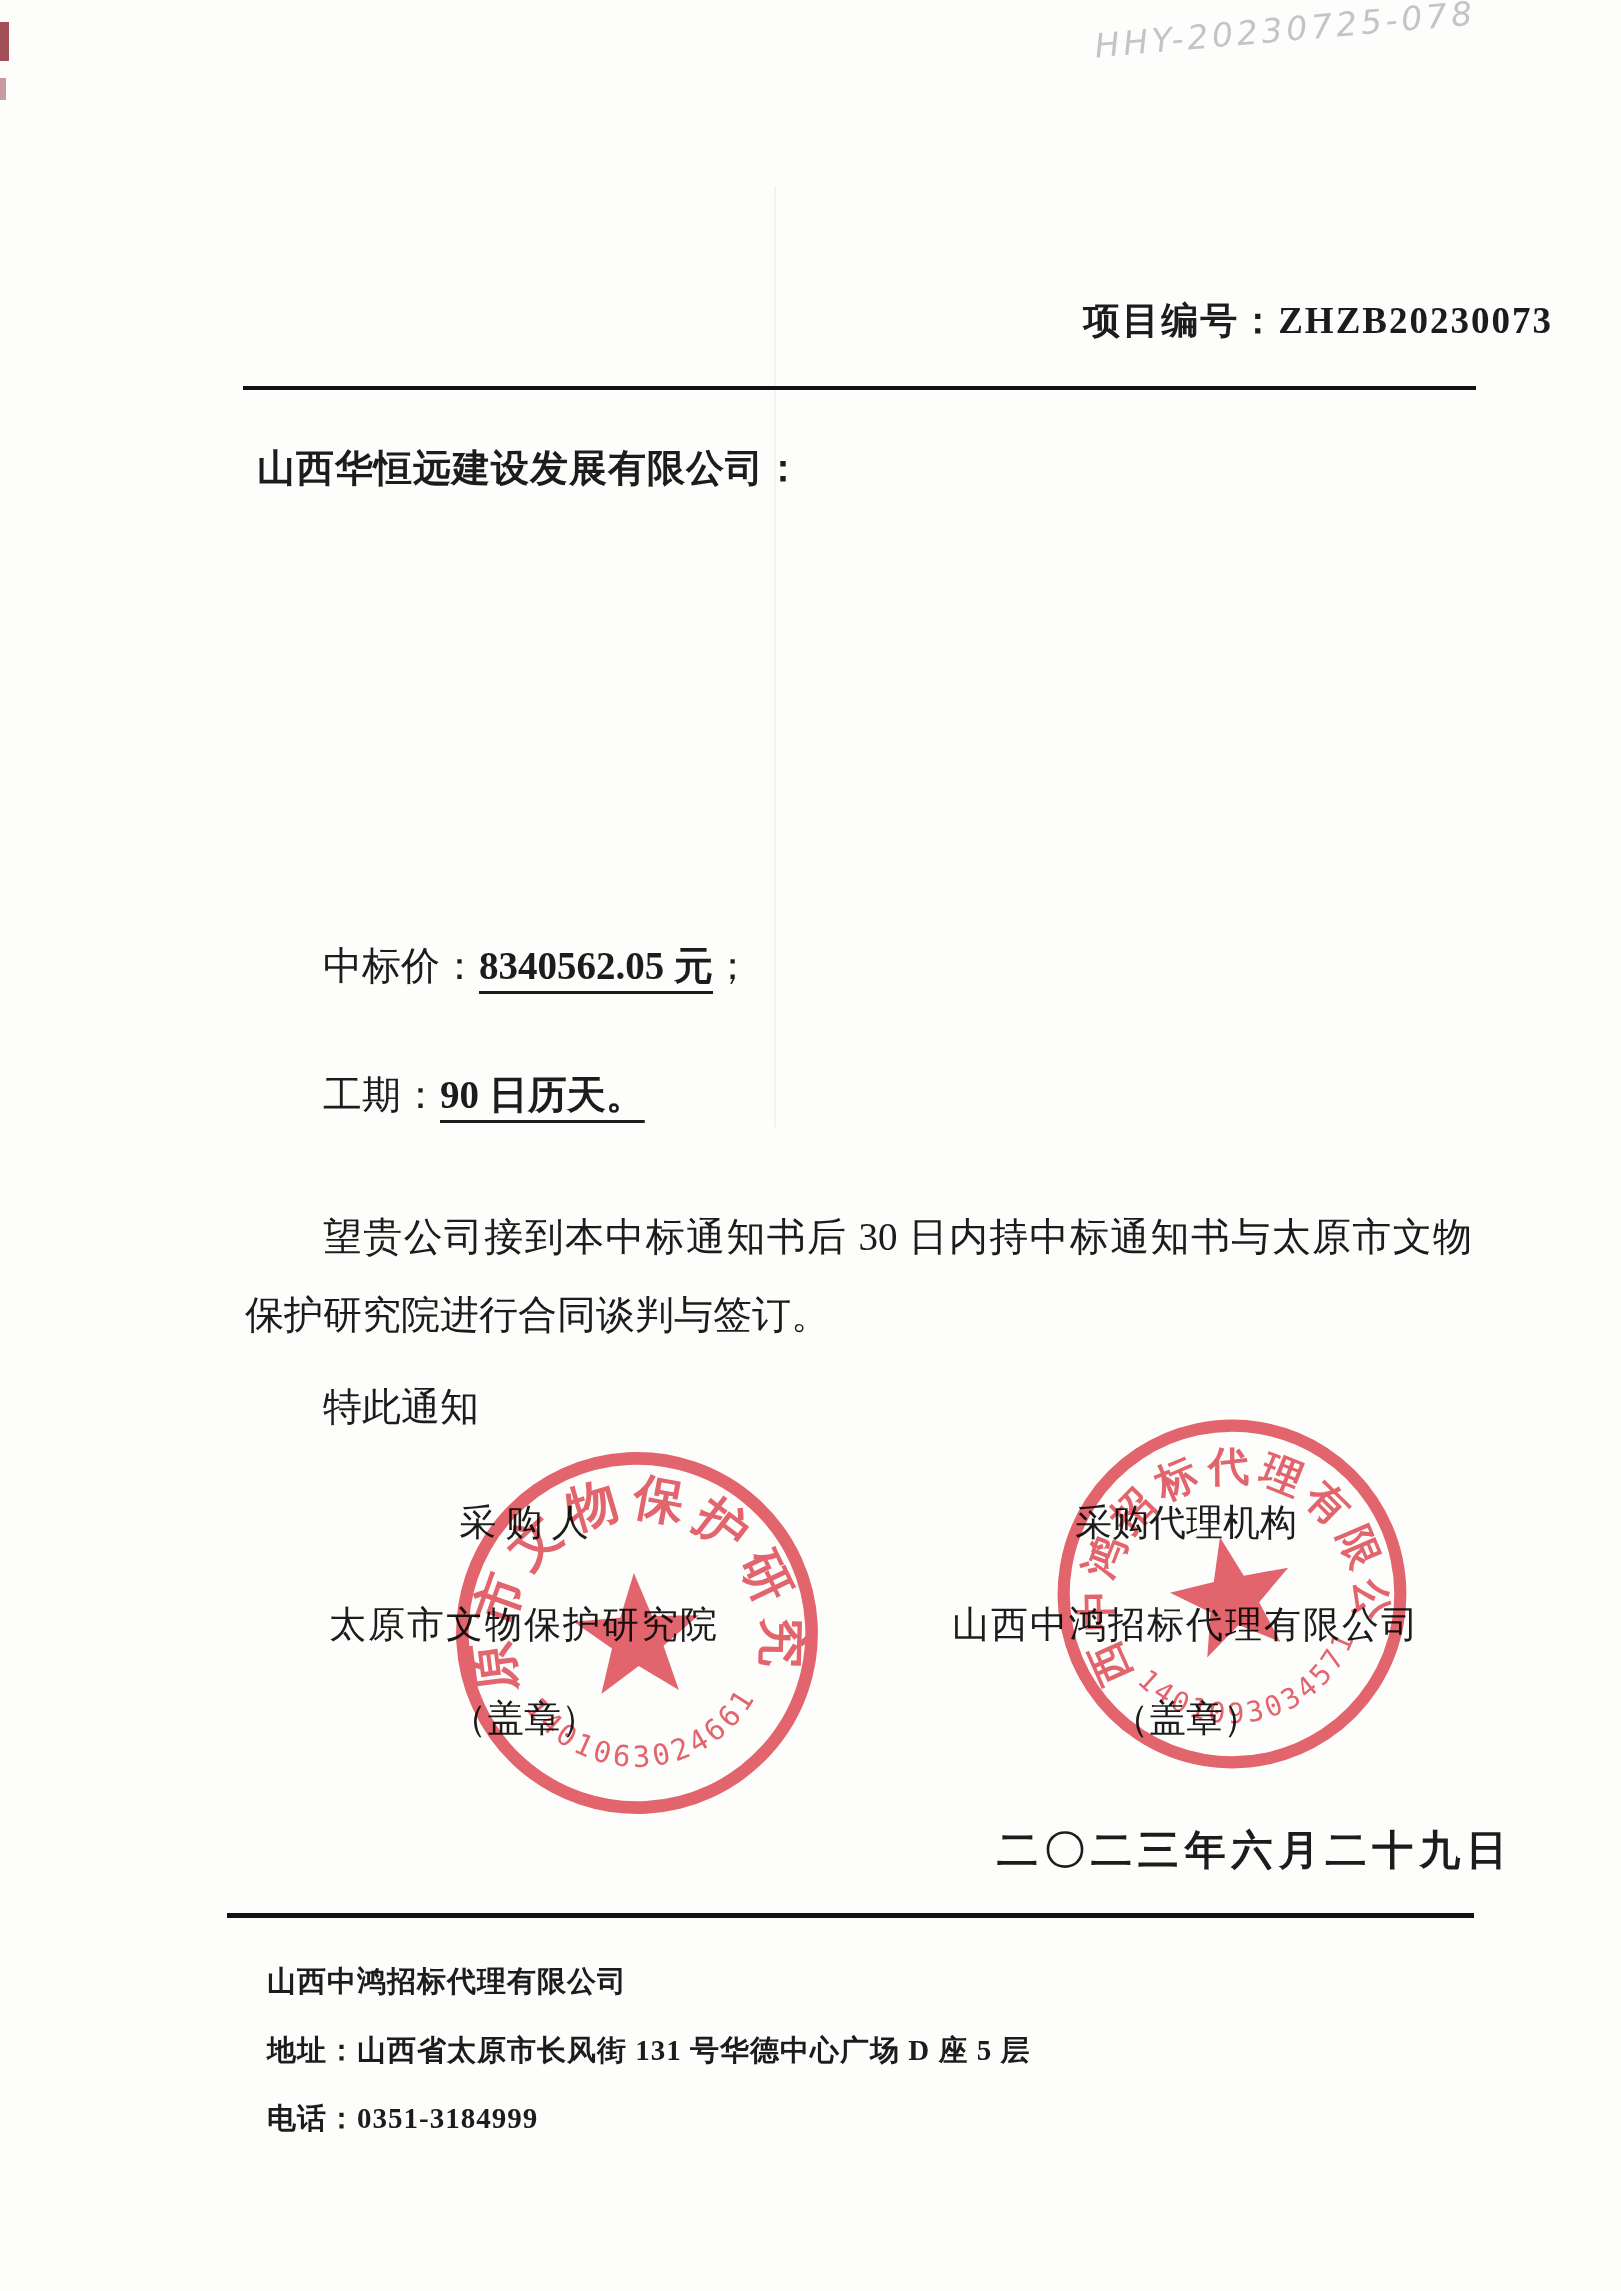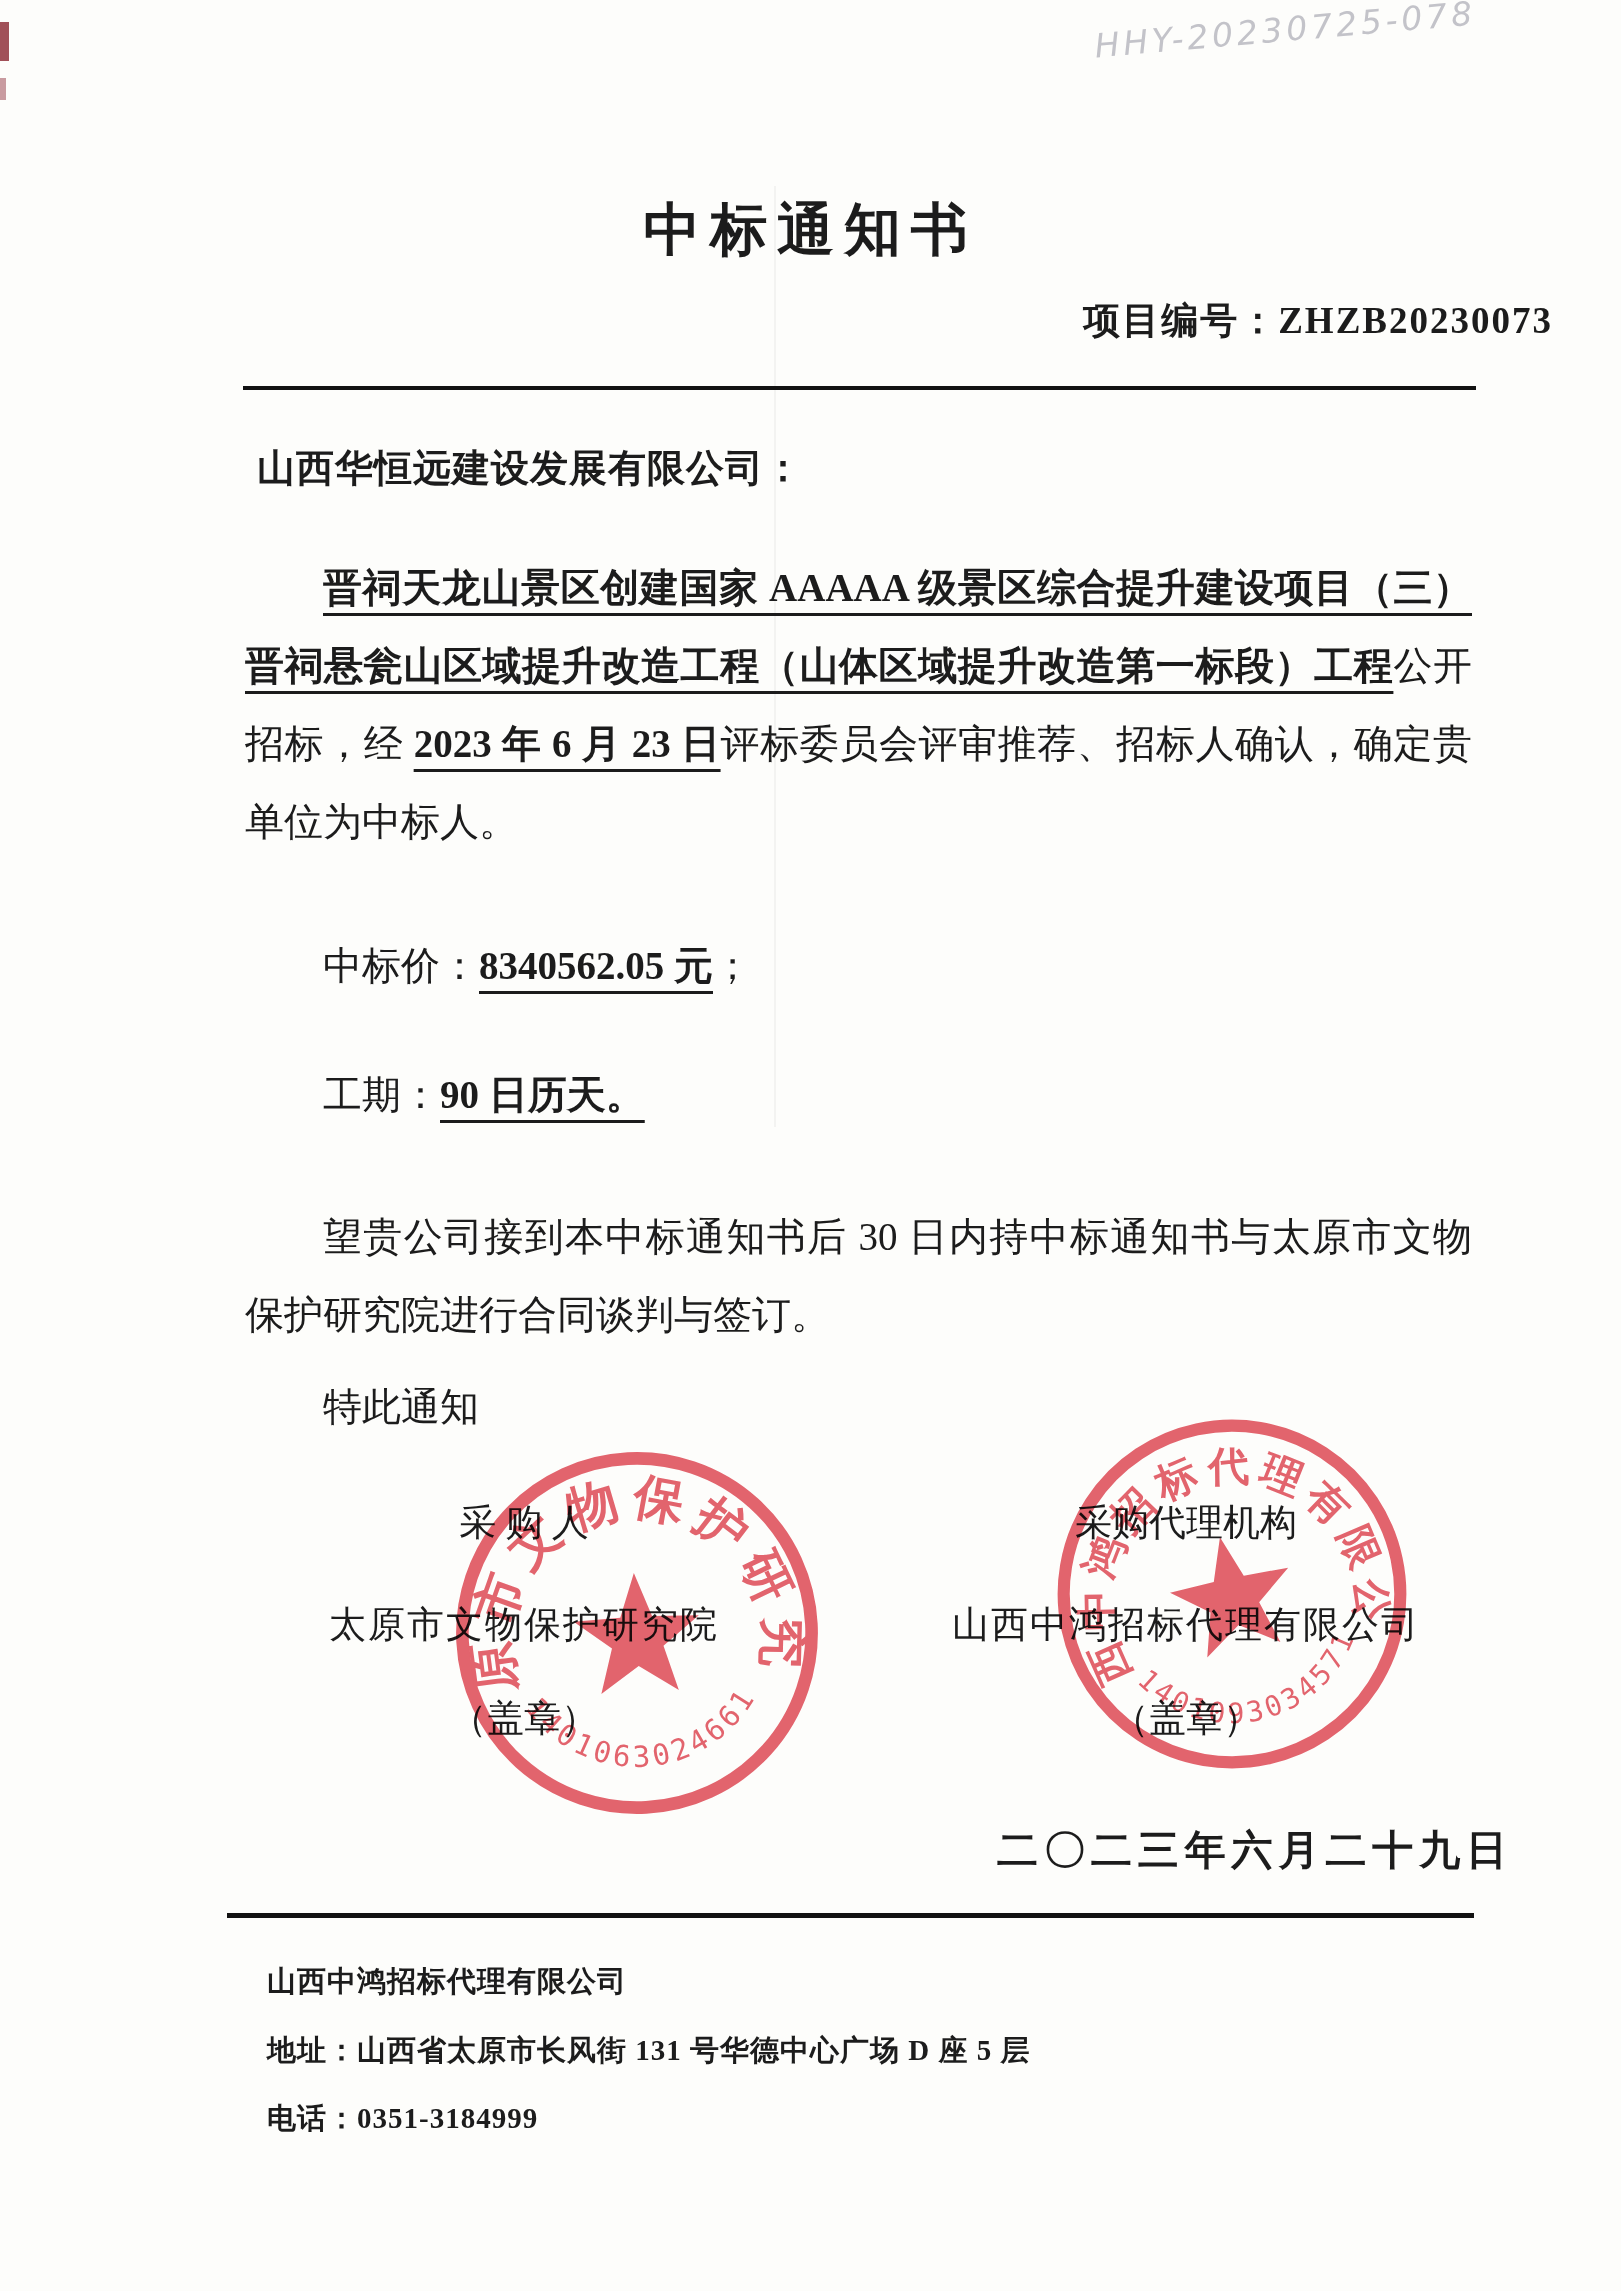--- a/index.html
+++ b/index.html
@@ -101,29 +101,27 @@
 <body>
 
 <div class="page">
 
   <div class="scan-mark mark1"></div>
   <div class="scan-mark mark2"></div>
   <div class="crease"></div>
 
   <div class="hand-note">HHY-20230725-078</div>
 
-  <h1 class="title">中标通知书</h1>
 
   <div class="project-no"><span>项目编号：</span><span>ZHZB20230073</span></div>
 
   <div class="rule rule1"></div>
 
   <div class="addressee">山西华恒远建设发展有限公司：</div>
 
-  <p class="para para1"><span class="bu">晋祠天龙山景区创建国家 AAAAA 级景区综合提升建设项目（三）晋祠悬瓮山区域提升改造工程（山体区域提升改造第一标段）工程</span><span>公开招标，经 </span><span class="bu">2023 年 6 月 23 日</span><span>评标委员会评审推荐、招标人确认，确定贵单位为中标人。</span></p>
 
   <p class="line price-line"><span class="lbl">中标价：</span><span class="bu">8340562.05 元</span><span>；</span></p>
 
   <p class="line duration-line"><span class="lbl">工期：</span><span class="bu">90 日历天。</span></p>
 
   <p class="para para2">望贵公司接到本中标通知书后 30 日内持中标通知书与太原市文物保护研究院进行合同谈判与签订。</p>
 
   <p class="notice">特此通知</p>
 
   <div class="sign-col sign-left">

